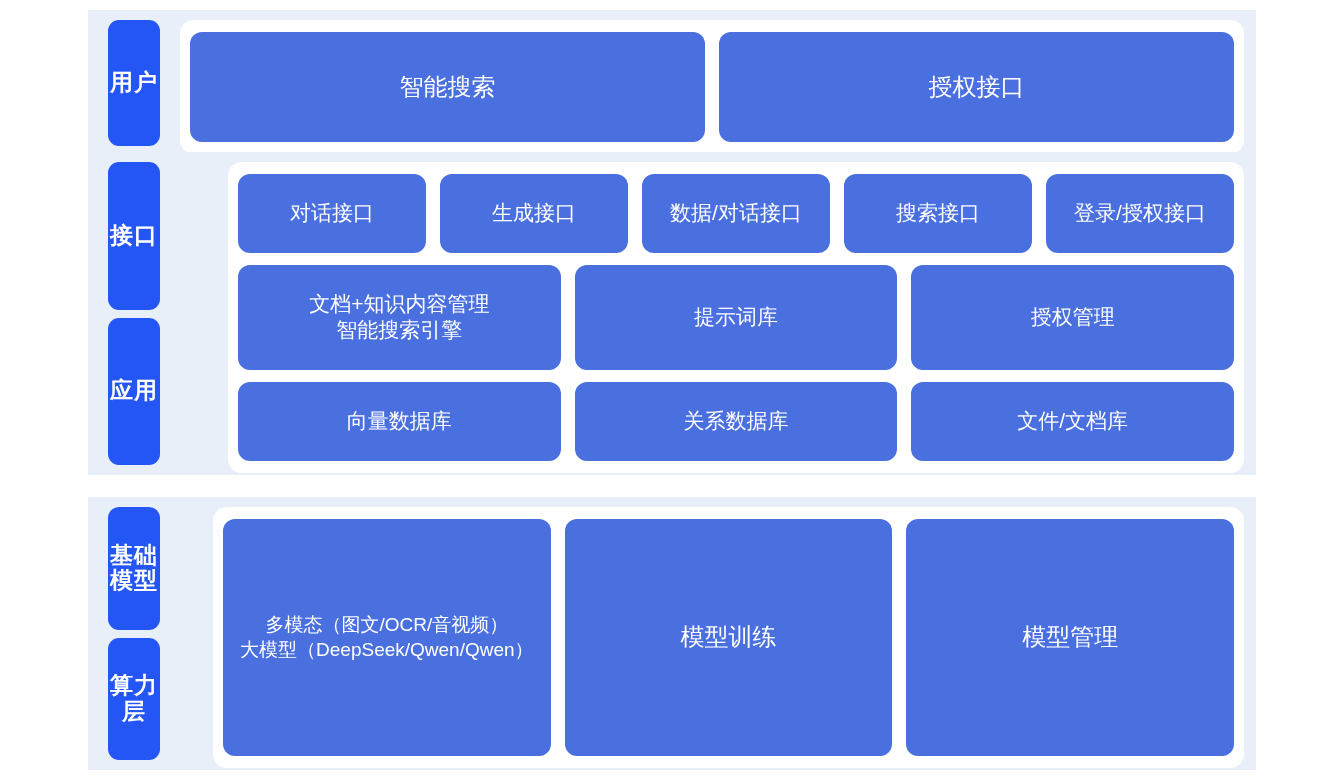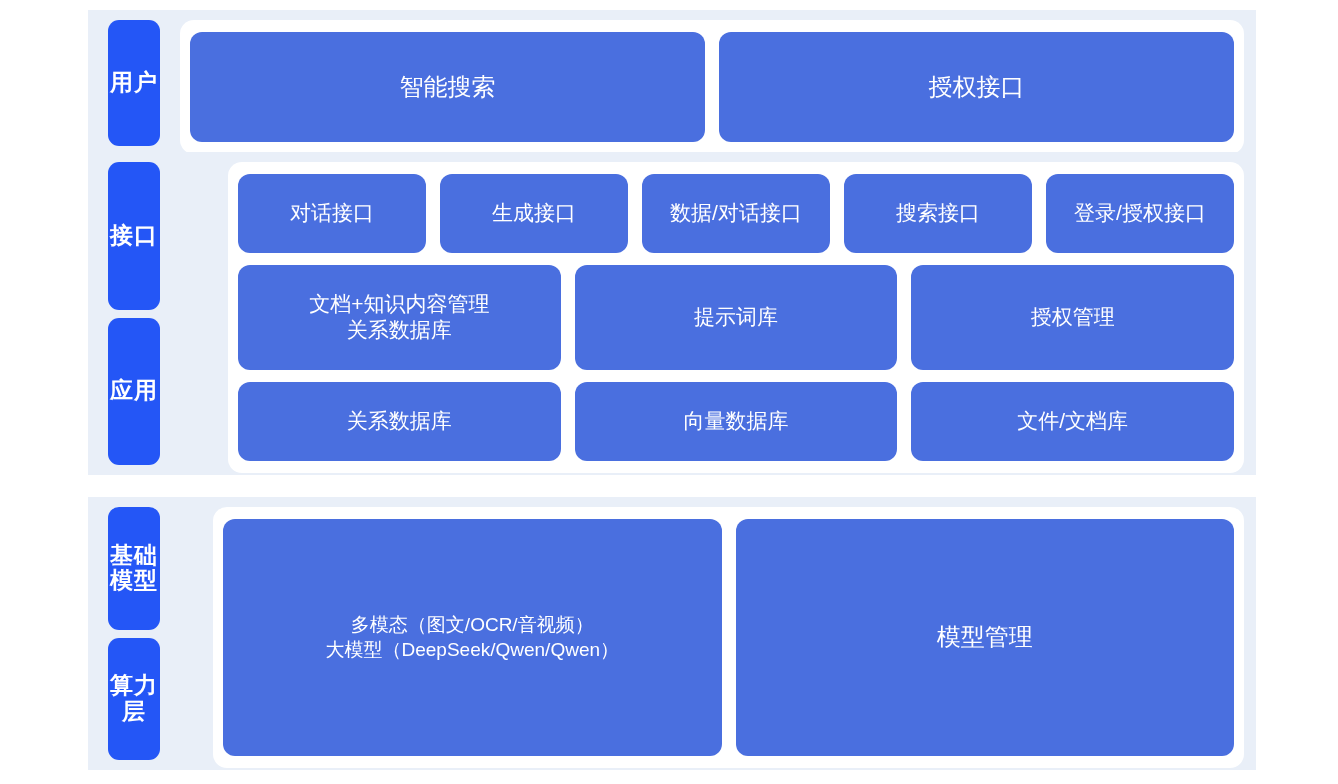--- a/index.html
+++ b/index.html
@@ -135,44 +135,45 @@
       <div class="row">
         <div class="node small">对话接口</div>
         <div class="node small">生成接口</div>
         <div class="node small">数据/对话接口</div>
         <div class="node small">搜索接口</div>
         <div class="node small">登录/授权接口</div>
       </div>
 
       <div class="row">
         <div class="node small">文档+知识内容管理
-关系数据库</div>
+智能搜索引擎</div>
         <div class="node small">提示词库</div>
         <div class="node small">授权管理</div>
       </div>
 
       <div class="row">
+        <div class="node small">向量数据库</div>
         <div class="node small">关系数据库</div>
-        <div class="node small">向量数据库</div>
         <div class="node small">文件/文档库</div>
       </div>
 
     </div>
   </div>
 
   <div class="section" id="section-infra">
     <div class="label-col">
       <div class="layer-label">基础模型</div>
       <div class="layer-label">算力层</div>
     </div>
     <div class="panel">
 
       <div class="row">
         <div class="node tiny">多模态（图文/OCR/音视频）
 大模型（DeepSeek/Qwen/Qwen）</div>
+        <div class="node">模型训练</div>
         <div class="node">模型管理</div>
       </div>
 
 
     </div>
   </div>
 
 </div>
 
 </body></html>

